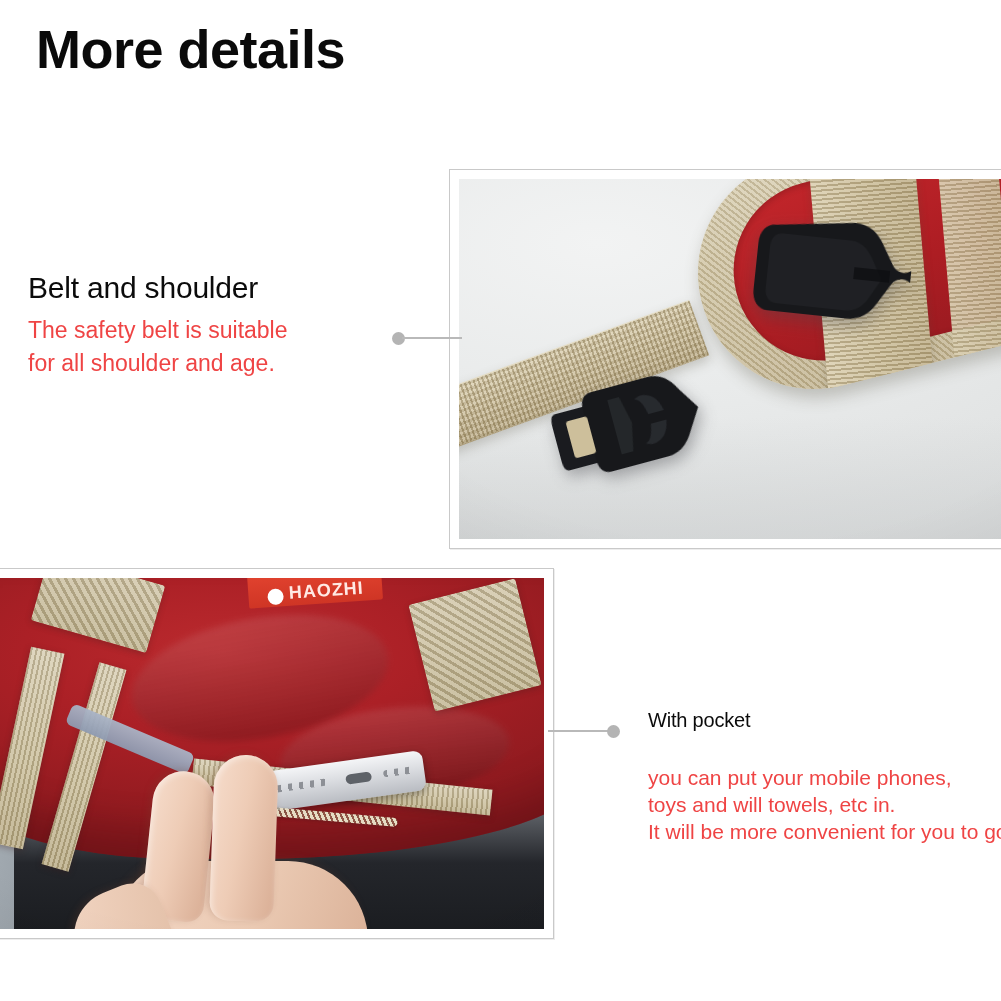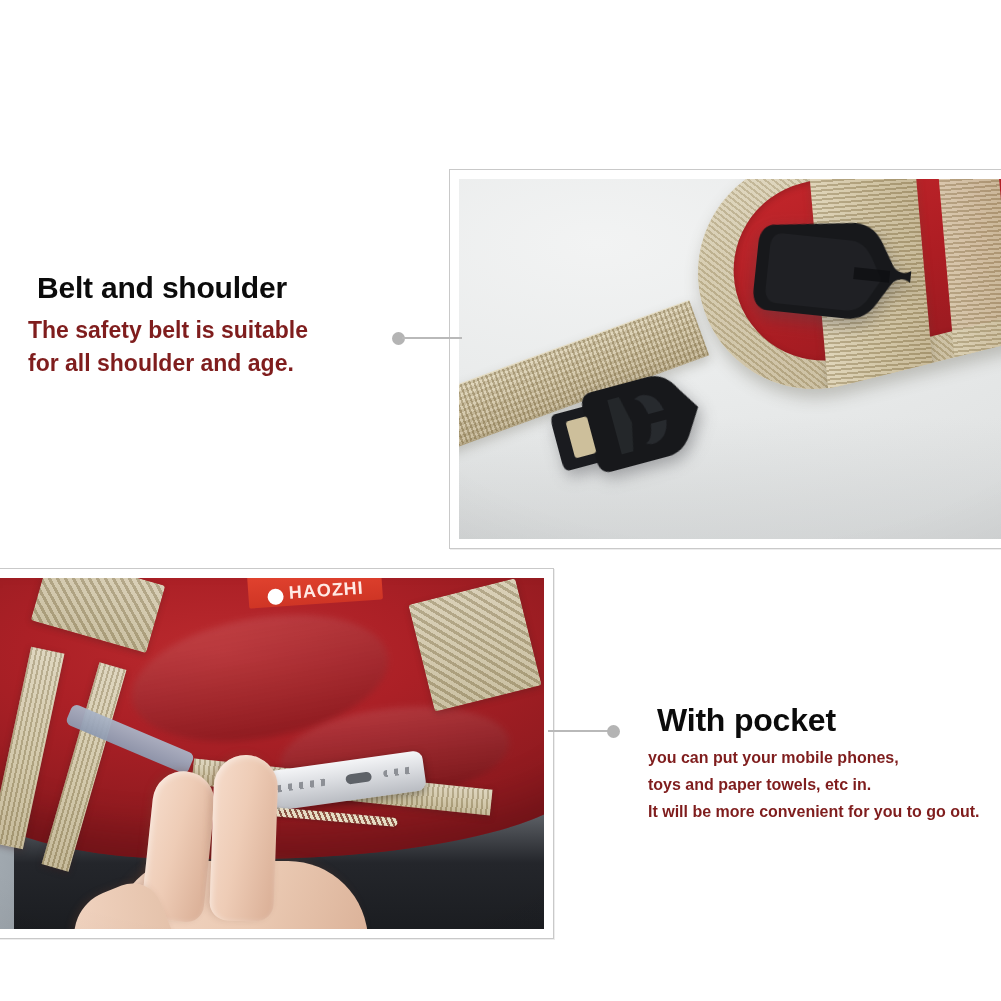--- a/index.html
+++ b/index.html
@@ -30,39 +30,38 @@
     letter-spacing: -0.5px;
     color: #0a0a0a;
     white-space: nowrap;
   }
 
   
   .callout { position: absolute; }
   .callout .headline {
     font-size: 30px;
     line-height: 39px;
-    font-weight: bold;
+    font-weight: normal;
     color: #0b0b0b;
     letter-spacing: -0.2px;
-    margin-left: 9px;
   }
   .callout .headline .ln { display: block; }
   .callout .body {
     margin-top: 7px;
     font-size: 23px;
     line-height: 33px;
-    color: #7f1d1d;
-    font-weight: bold;
+    color: #ef4444;
+    font-weight: normal;
   }
   .callout .body .ln { display: block; white-space: nowrap; }
 
   #callout-belt { left: 28px; top: 268px; width: 360px; }
   #callout-pocket { left: 648px; top: 700px; width: 350px; }
-  #callout-pocket .headline { font-size: 32px; line-height: 40px; }
-  #callout-pocket .body { margin-top: 4px; font-size: 16px; line-height: 27px; }
+  #callout-pocket .headline { font-size: 20px; line-height: 40px; }
+  #callout-pocket .body { margin-top: 24px; font-size: 21px; line-height: 27px; }
 
   
   .connector { position: absolute; height: 18px; }
   .connector .line {
     position: absolute;
     top: 8px;
     height: 2px;
     background: #b9b9b9;
   }
   .connector .dot {
@@ -352,20 +351,21 @@
     position: absolute; inset: 0;
     pointer-events: none;
     background: radial-gradient(120% 110% at 50% 40%, rgba(0,0,0,0) 55%, rgba(0,0,0,0.10) 100%);
   }
 </style>
 </head>
 <body>
 
 <div id="page">
 
+  <div class="page-title">More details</div>
 
   <div class="photo-frame" id="frame-buckle">
     <div class="photo">
       <div class="bk-bg"></div>
 
       <div class="bk-pad">
         <div class="bk-pad-weave"></div>
         <div class="bk-pad-red"></div>
         <div class="bk-pad-band"></div>
         <div class="bk-pad-band2"></div>
@@ -456,18 +456,18 @@
     <div class="line"></div>
     <div class="dot"></div>
   </div>
 
   <div class="callout" id="callout-pocket">
     <div class="headline">
       <span class="ln">With pocket</span>
     </div>
     <div class="body">
       <span class="ln">you can put your mobile phones,</span>
-      <span class="ln">toys and paper towels, etc in.</span>
+      <span class="ln">toys and will towels, etc in.</span>
       <span class="ln">It will be more convenient for you to go out.</span>
     </div>
   </div>
 
 </div>
 
 </body></html>

